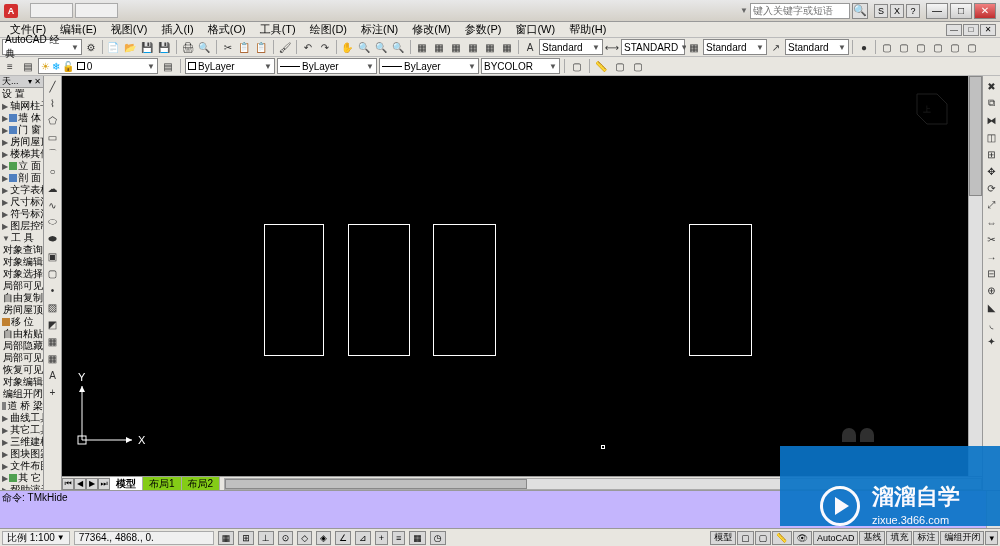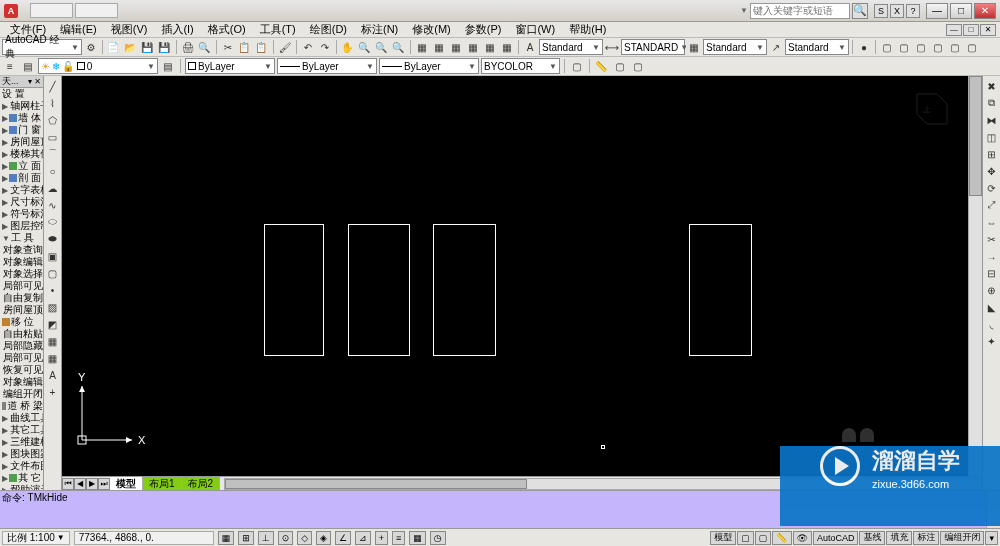--- a/index.html
+++ b/index.html
@@ -53,21 +53,21 @@
 .cmdline { height:38px; background:#c4b5fd; border-top:1px solid #999; font-size:10px; padding:0 2px; display:flex; flex-direction:column; justify-content:flex-start; color:#000; position:relative; }
 .cmdline .line { white-space:pre; }
 .cmdline .input-row { display:flex; align-items:center; }
 .cmdline .prompt { color:#000; }
 .cmdline .cmd-input { flex:1; border:none; outline:none; font-size:10px; font-family:inherit; }
 .cmdline .v-scroll { position:absolute; right:0; top:0; width:14px; height:100%; background:#e0e0e0; border-left:1px solid #aaa; }
 .status { height:18px; background:#e8e6e0; border-top:1px solid #999; display:flex; align-items:center; font-size:10px; padding:0 2px; gap:4px; }
 .status .cell { border:1px solid #aaa; padding:0 4px; height:14px; display:flex; align-items:center; background:#f0f0f0; }
 .status .btn { border:1px solid #888; background:#d8d8d8; padding:0 3px; height:14px; display:flex; align-items:center; font-size:9px; }
 .status .right { margin-left:auto; display:flex; gap:1px; }
-.watermark { position:absolute; right:0; bottom:20px; width:220px; height:80px; background:#0a74c7; color:#fff; display:flex; align-items:flex-start; justify-content:center; gap:12px; opacity:0.92; }
+.watermark { position:absolute; right:0; bottom:20px; width:220px; height:80px; background:#0a74c7; color:#fff; display:flex; align-items:flex-end; justify-content:center; gap:12px; opacity:0.92; }
 .watermark .play { width:40px; height:40px; border:3px solid #fff; border-radius:50%; display:flex; align-items:center; justify-content:center; }
 .watermark .play::after { content:""; border-left:14px solid #fff; border-top:9px solid transparent; border-bottom:9px solid transparent; margin-left:4px; }
 .watermark .txt-big { font-size:22px; font-weight:bold; }
 .watermark .txt-small { font-size:11px; margin-top:2px; }
 .vcube { position:absolute; right:30px; top:8px; width:50px; height:50px; opacity:.3; }
 .vcube svg { width:100%; height:100%; }
 .vscroll { position:absolute; right:0; top:0; width:14px; height:100%; background:#e0e0e0; border-left:1px solid #aaa; }
 .vscroll .vthumb { position:absolute; top:0; width:100%; height:30%; background:#c0c0c0; border:1px solid #888; }
 .ghost { position:absolute; left:780px; bottom:30px; width:40px; height:18px; opacity:.25; }
 .ghost::before,.ghost::after { content:""; position:absolute; width:14px; height:14px; background:#bbb; border-radius:50% 50% 0 0; }

